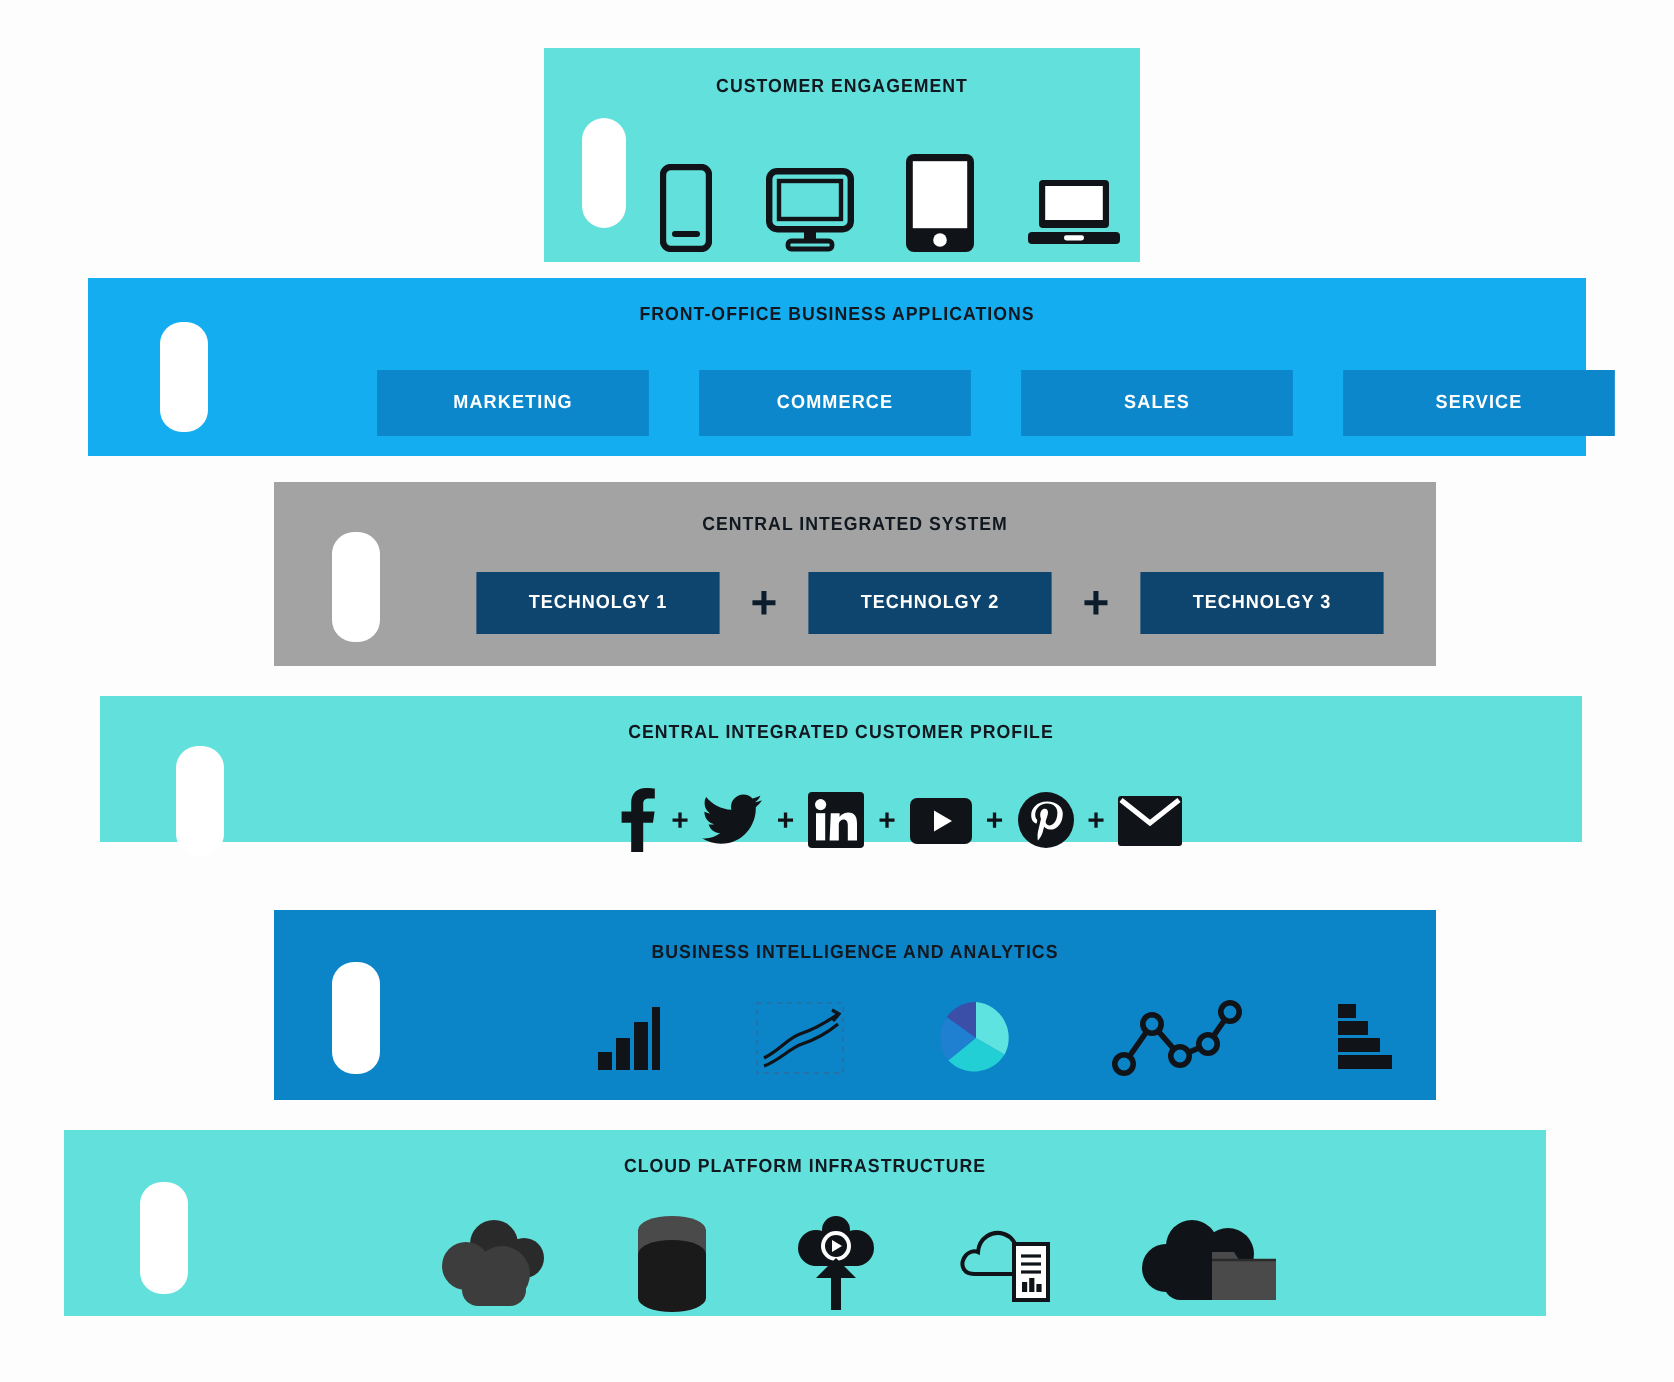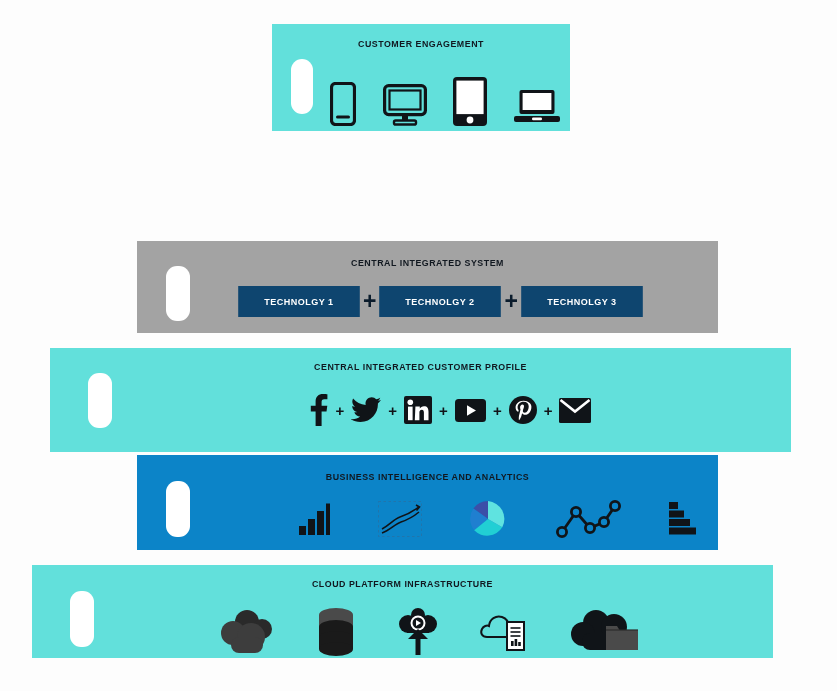--- a/index.html
+++ b/index.html
@@ -41,32 +41,32 @@
     width:143px;height:33px;background:#0c87cb;
     display:flex;align-items:center;justify-content:center;
     color:#ffffff;font-size:9.5px;font-weight:bold;letter-spacing:.6px;
     text-transform:uppercase;transform:scaleX(.95);
   }
 
   
   #band-system{left:137px;top:241px;width:581px;height:92px;background:#a3a3a3;}
   #band-system .band-title{top:16px;}
   #band-system .pill{left:29px;top:25px;width:24px;height:55px;}
-  #sys-buttons{left:98px;top:45px;width:460px;justify-content:flex-start;}
+  #sys-buttons{left:98px;top:45px;width:460px;justify-content:space-between;}
   .tech-btn{
     width:128px;height:31px;background:#0e456f;
     display:flex;align-items:center;justify-content:center;
     color:#ffffff;font-size:9.5px;font-weight:bold;letter-spacing:.5px;
     text-transform:uppercase;transform:scaleX(.95);
   }
   .plus-sep{color:#0b1c2c;font-size:23px;font-weight:bold;line-height:1;
     font-family:"Liberation Sans","DejaVu Sans",sans-serif;}
 
   
-  #band-profile{left:50px;top:348px;width:741px;height:104px;background:#62e0db;}
+  #band-profile{left:50px;top:348px;width:741px;height:73px;background:#62e0db;}
   #band-profile .band-title{top:13px;}
   #band-profile .pill{left:38px;top:25px;width:24px;height:55px;}
   .social-row{position:absolute;left:200px;top:42px;width:400px;height:40px;
     display:flex;align-items:center;justify-content:center;gap:7px;}
   .social-plus{color:#101418;font-size:15px;font-weight:bold;line-height:1;}
 
   
   #band-bi{left:137px;top:455px;width:581px;height:95px;background:#0c84c8;}
   #band-bi .band-title{top:16px;}
   #band-bi .pill{left:29px;top:26px;width:24px;height:56px;}
@@ -120,20 +120,30 @@
           <rect x="5.5" y="2" width="35" height="24" rx="2" fill="#101418"></rect>
           <rect x="8.6" y="5" width="28.8" height="17" fill="#ffffff"></rect>
           <rect x="0" y="28" width="46" height="6" rx="2" fill="#101418"></rect>
           <rect x="18" y="29.6" width="10" height="2.6" rx="1.2" fill="#ffffff"></rect>
         </svg>
       </span>
 
     </div>
   </div>
 
+  <div class="band" id="band-frontoffice">
+    <div class="band-title">FRONT-OFFICE BUSINESS APPLICATIONS</div>
+    <div class="pill"></div>
+    <div class="btn-row" id="fo-buttons">
+      <div class="app-btn">MARKETING</div>
+      <div class="app-btn">COMMERCE</div>
+      <div class="app-btn">SALES</div>
+      <div class="app-btn">SERVICE</div>
+    </div>
+  </div>
 
   <div class="band" id="band-system">
     <div class="band-title">CENTRAL INTEGRATED SYSTEM</div>
     <div class="pill"></div>
     <div class="btn-row" id="sys-buttons">
       <div class="tech-btn">TECHNOLGY 1</div>
       <span class="plus-sep">+</span>
       <div class="tech-btn">TECHNOLGY 2</div>
       <span class="plus-sep">+</span>
       <div class="tech-btn">TECHNOLGY 3</div>

